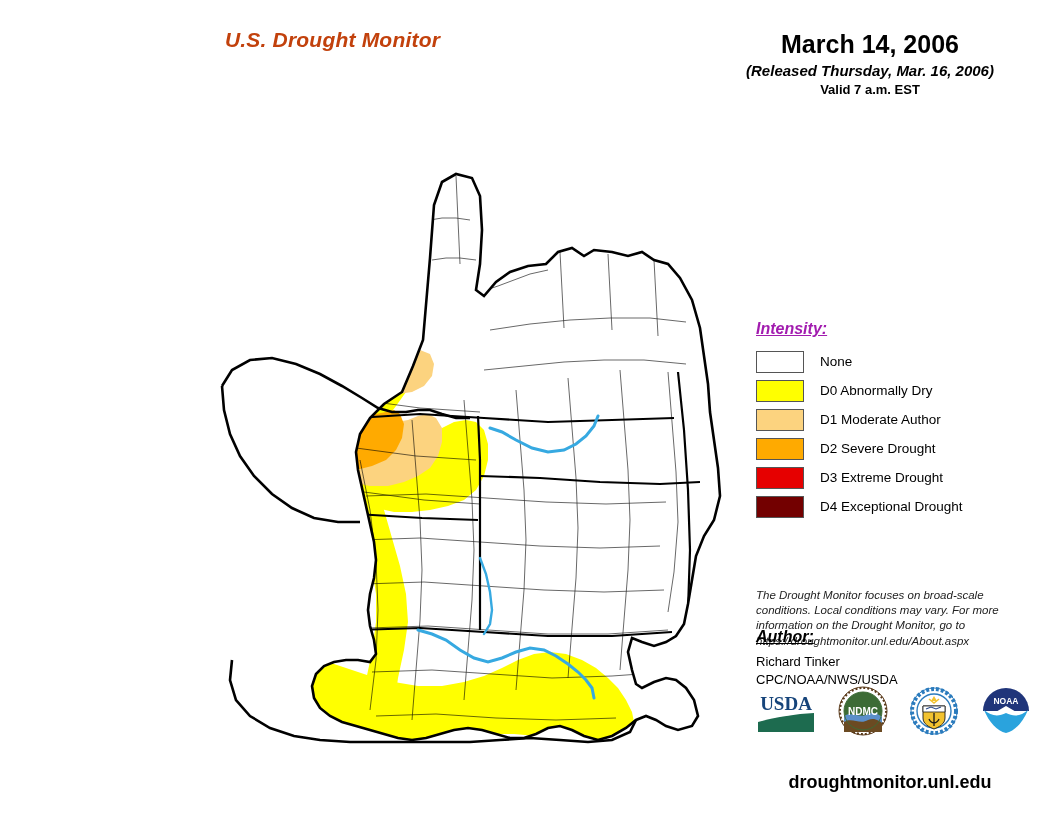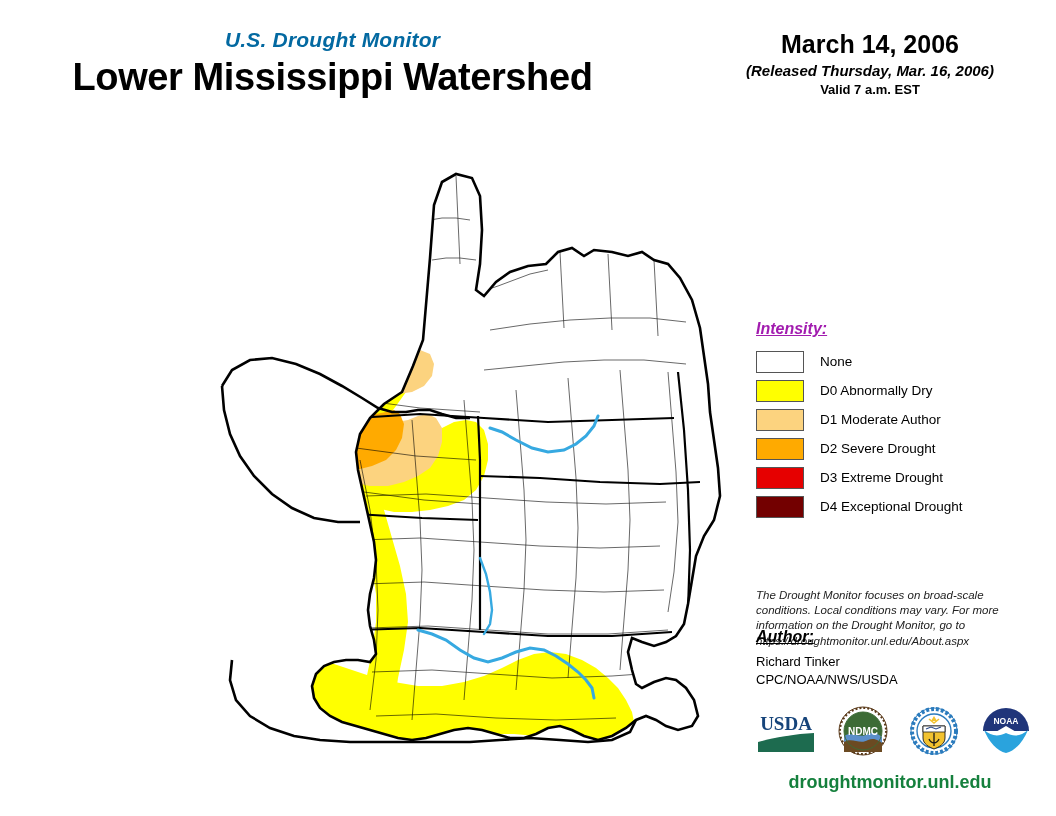--- a/index.html
+++ b/index.html
@@ -6,21 +6,21 @@
   body{
     width:1056px;height:816px;
     background:#ffffff;
     font-family:"Liberation Sans", sans-serif;
     overflow:hidden;position:relative;
   }
   .page{position:absolute;inset:0;}
 
   
   .hdr-left{position:absolute;left:0;top:28px;width:665px;text-align:center;}
-  .hdr-sub{font-size:21px;font-weight:bold;font-style:italic;color:#0369a1;letter-spacing:.2px;}
+  .hdr-sub{font-size:21px;font-weight:bold;font-style:italic;color:#c2410c;letter-spacing:.2px;}
   .hdr-main{font-size:38px;font-weight:bold;color:#000;margin-top:4px;letter-spacing:-.4px;}
 
   .hdr-right{position:absolute;left:700px;top:30px;width:340px;text-align:center;}
   .hdr-date{font-size:25px;font-weight:bold;color:#000;}
   .hdr-rel{font-size:15px;font-weight:bold;font-style:italic;color:#000;margin-top:3px;}
   .hdr-valid{font-size:13px;font-weight:bold;color:#000;margin-top:3px;}
 
   
   .map-wrap{position:absolute;left:180px;top:160px;width:560px;height:640px;}
   .map-wrap svg{display:block;width:100%;height:100%;}
@@ -45,36 +45,35 @@
 
   
   .author{position:absolute;left:756px;top:628px;width:262px;}
   .author-title{
     font-size:16px;font-style:italic;font-weight:bold;color:#000;
     text-decoration:underline;margin-bottom:7px;
   }
   .author-line{font-size:13px;color:#000;line-height:1.35;}
 
   
-  .logos{position:absolute;left:756px;top:704px;width:275px;height:58px;
+  .logos{position:absolute;left:756px;top:684px;width:275px;height:58px;
          display:flex;align-items:center;justify-content:space-between;}
   .logo{flex:none;}
   .footer-url{
     position:absolute;left:740px;top:772px;width:300px;text-align:center;
-    font-size:18px;font-weight:bold;color:#15803d;
+    font-size:18px;font-weight:bold;color:#000000;
   }
 </style>
 </head>
 <body>
 
 <div class="page">
 
   <div class="hdr-left">
     <div class="hdr-sub">U.S. Drought Monitor</div>
-    <div class="hdr-main">Lower Mississippi Watershed</div>
   </div>
 
   <div class="hdr-right">
     <div class="hdr-date">March 14, 2006</div>
     <div class="hdr-rel">(Released Thursday, Mar. 16, 2006)</div>
     <div class="hdr-valid">Valid 7 a.m. EST</div>
   </div>
 
   <div class="map-wrap">
     <svg viewBox="0 0 560 640" xmlns="http://www.w3.org/2000/svg">

